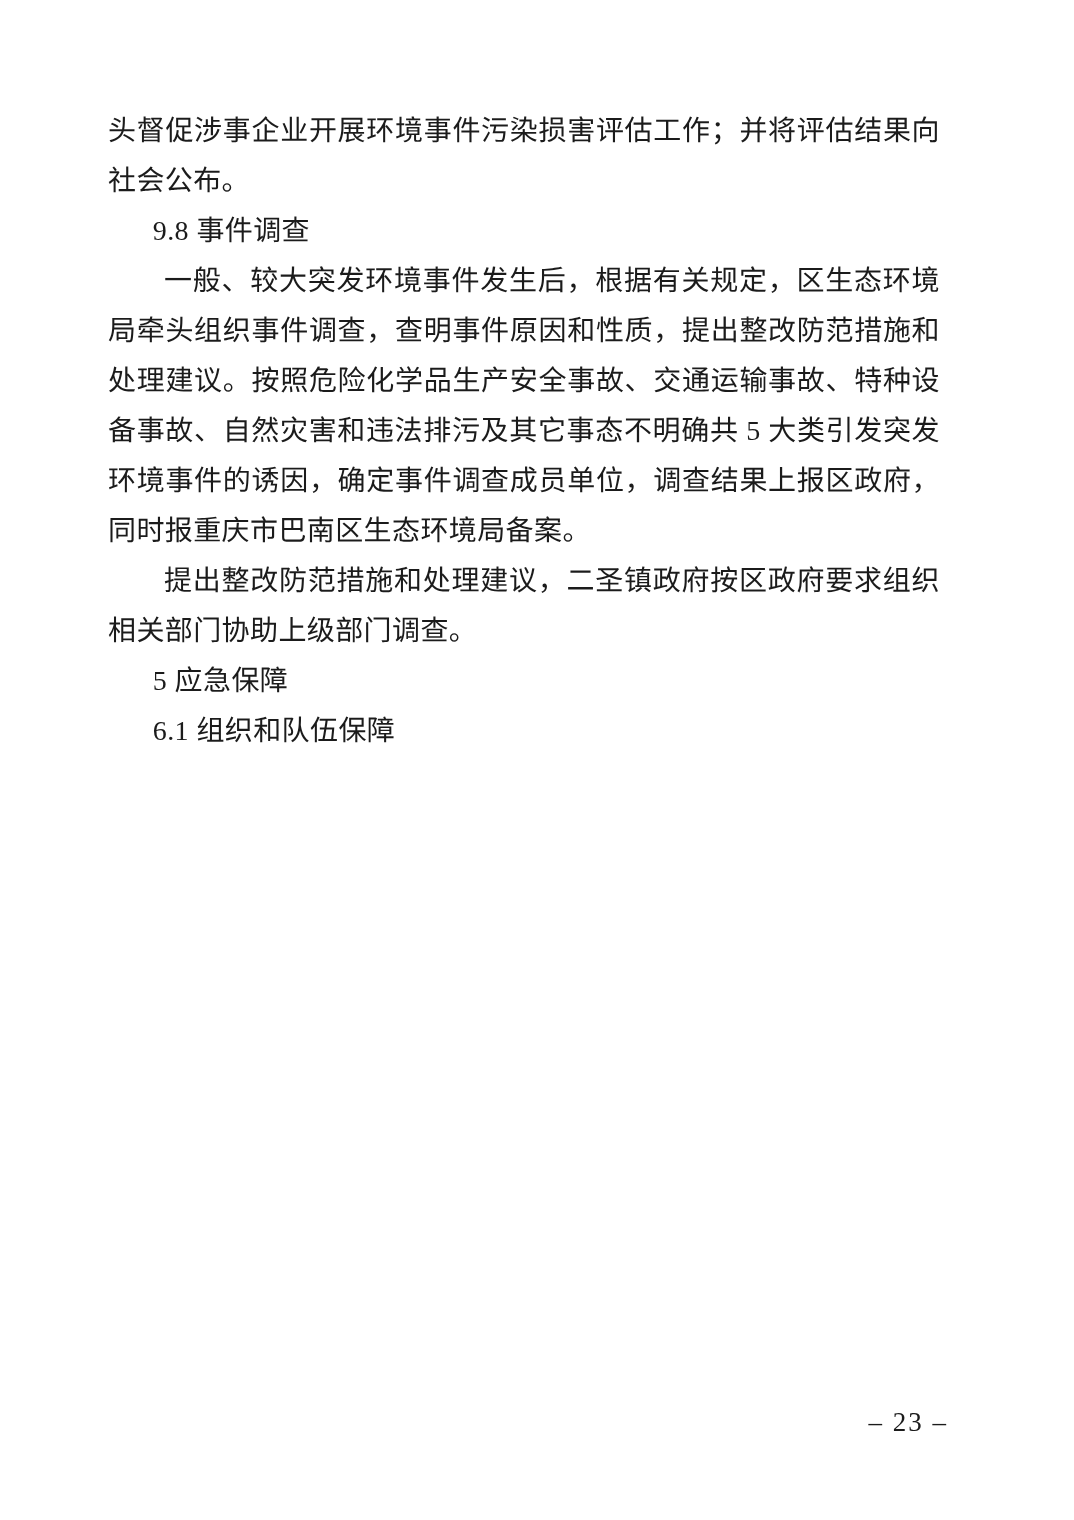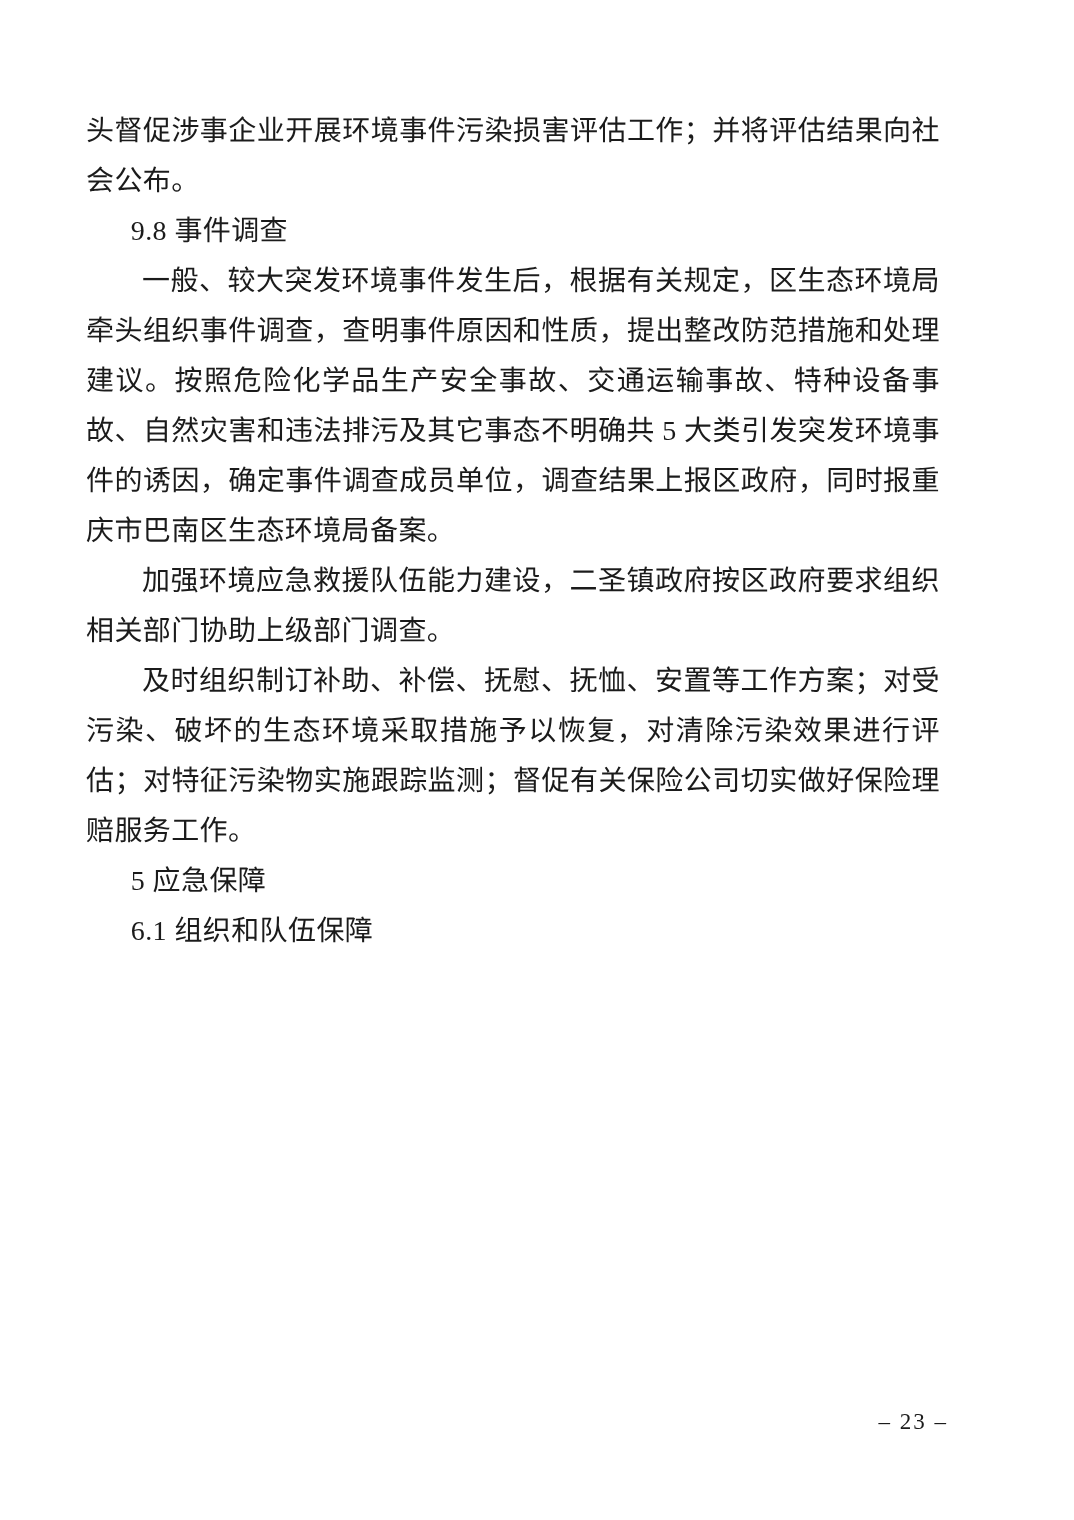--- a/index.html
+++ b/index.html
@@ -9,21 +9,21 @@
   }
   .page {
     position: relative;
     width: 1074px;
     height: 1520px;
     margin: 0 auto;
     background: #ffffff;
     color: #1b1b1b;
     font-family: "Liberation Serif", "DejaVu Serif", serif;
     box-sizing: border-box;
-    padding: 106px 134px 0 86px;
+    padding: 106px 134px 0 108px;
     overflow: hidden;
   }
   .body-text p,
   .body-text h2,
   .body-text h3 {
     margin: 0;
     font-size: 28px;
     line-height: 50px;
     font-weight: normal;
   }
@@ -39,34 +39,33 @@
   }
   .heading {
     font-weight: 700;
     text-indent: 1.6em;
     letter-spacing: 0.4px;
   }
   .page-number {
     position: absolute;
     top: 1402px;
     right: 126px;
-    font-size: 23px;
+    font-size: 27px;
     line-height: 40px;
     letter-spacing: 2px;
     color: #1b1b1b;
     white-space: pre;
   }
 </style>
 </head>
 <body>
 
 <div class="page">
   <div class="body-text">
     <p class="para continuation">头督促涉事企业开展环境事件污染损害评估工作；并将评估结果向社会公布。</p>
     <h2 class="heading">9.8 事件调查</h2>
     <p class="para">一般、较大突发环境事件发生后，根据有关规定，区生态环境局牵头组织事件调查，查明事件原因和性质，提出整改防范措施和处理建议。按照危险化学品生产安全事故、交通运输事故、特种设备事故、自然灾害和违法排污及其它事态不明确共 5 大类引发突发环境事件的诱因，确定事件调查成员单位，调查结果上报区政府，同时报重庆市巴南区生态环境局备案。</p>
-    <p class="para">加强环境应急救援队伍能力建设，二圣镇政府按区政府要求组织相关部门协助上级部门调查。</p>
-    <p class="para">及时组织制订补助、补偿、抚慰、抚恤、安置等工作方案；对受污染、破坏的生态环境采取措施予以恢复，对清除污染效果进行评估；对特征污染物实施跟踪监测；督促有关保险公司切实做好保险理赔服务工作。</p>
+    <p class="para">提出整改防范措施和处理建议，二圣镇政府按区政府要求组织相关部门协助上级部门调查。</p>
     <h2 class="heading">5 应急保障</h2>
     <h3 class="heading">6.1 组织和队伍保障</h3>
   </div>
   <div class="page-number">– 23 –</div>
 </div>
 
 </body></html>

